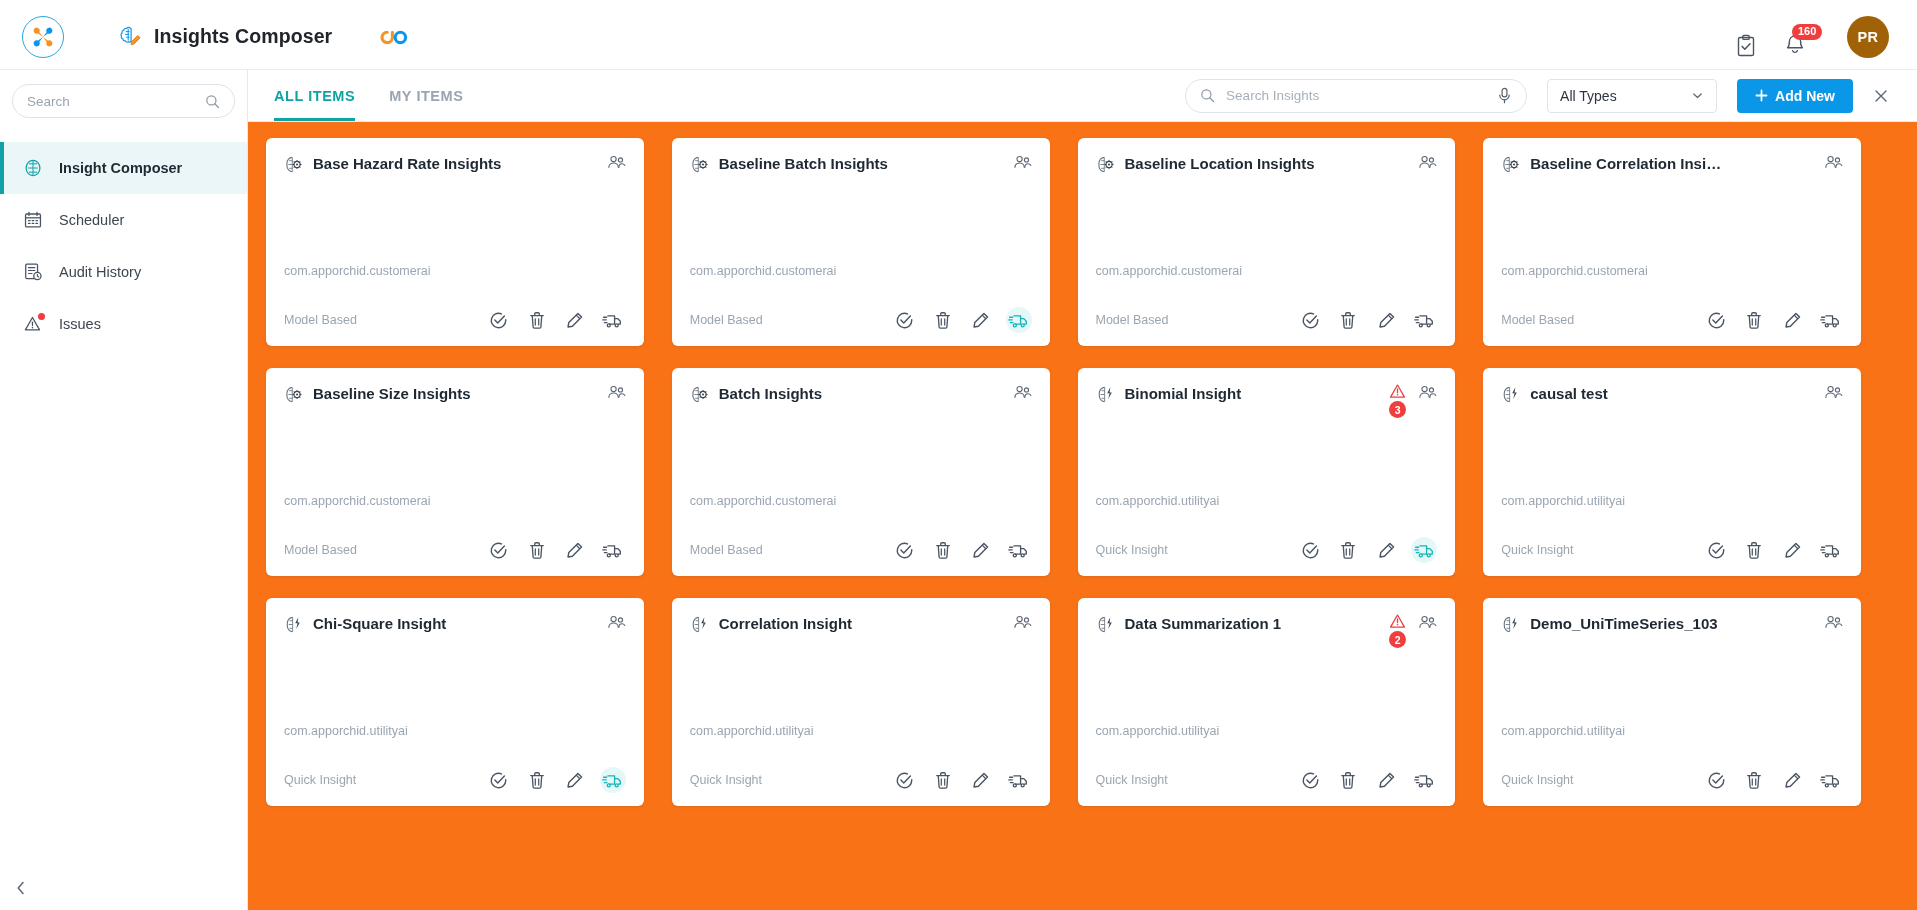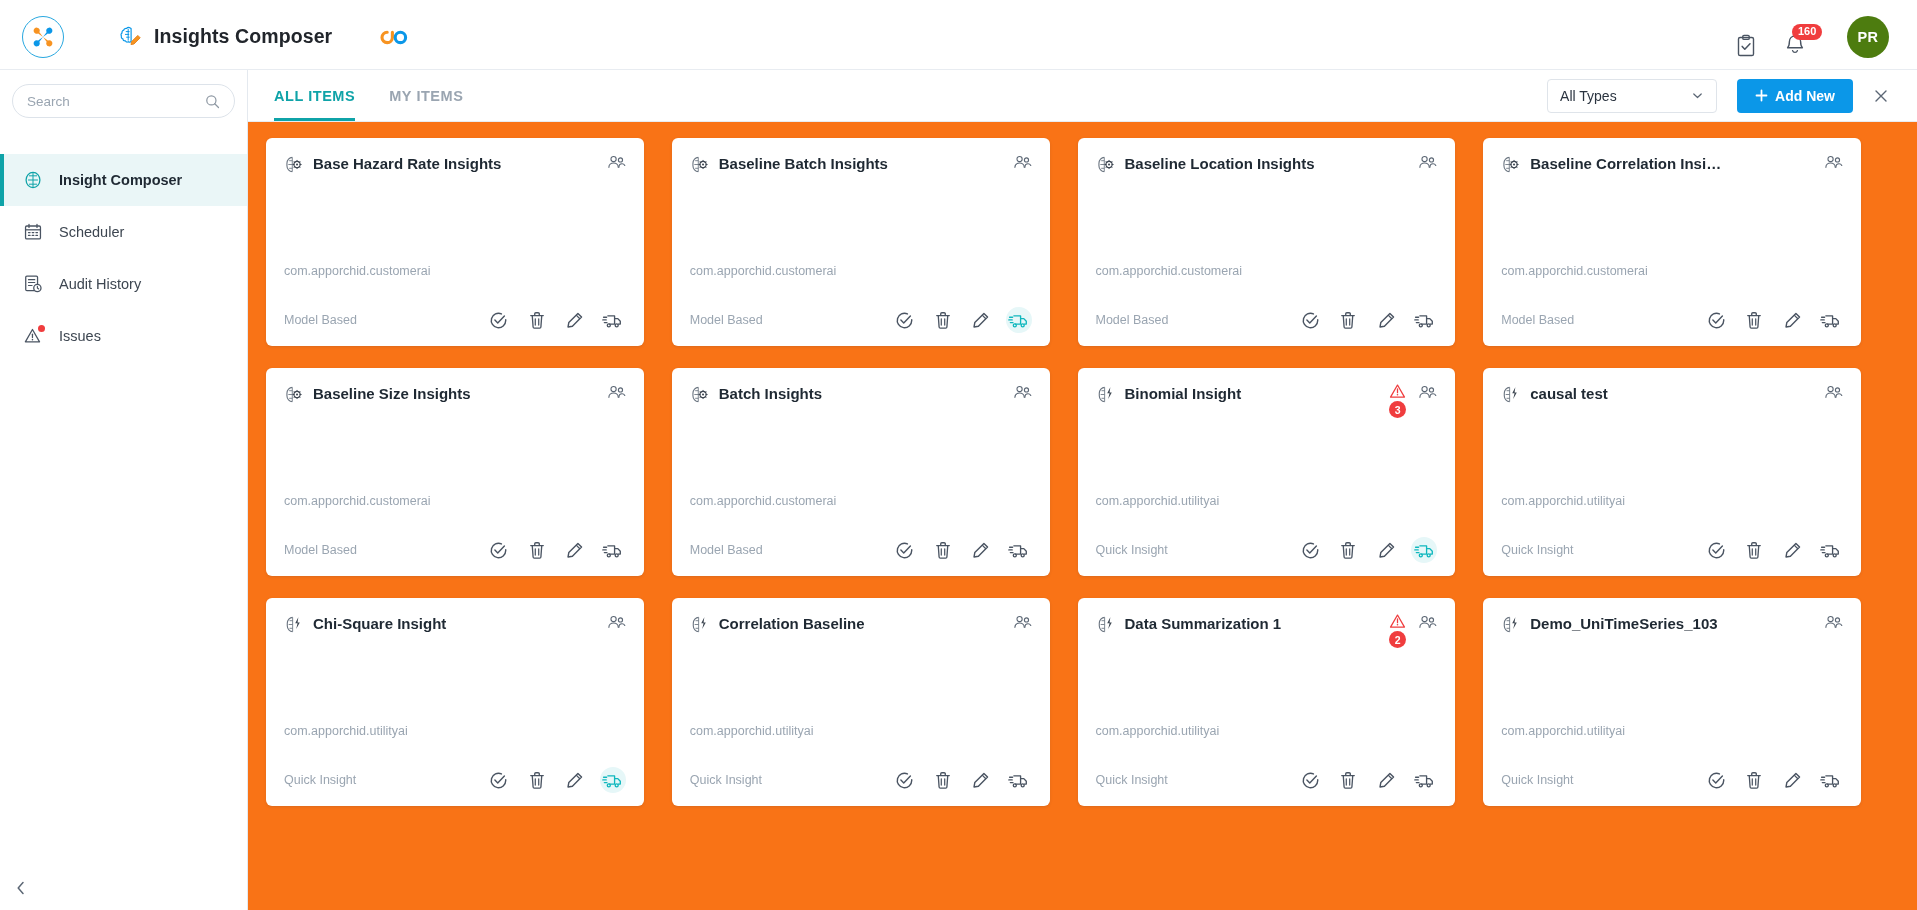--- a/index.html
+++ b/index.html
@@ -38,21 +38,21 @@
   .hdr-icon-btn { position: relative; display: flex; align-items: center; justify-content: center; cursor: pointer; }
   .badge-count {
     position: absolute; top: -9px; left: 9px;
     background: #f03d3e; color: #fff;
     font-size: 11px; font-weight: 700;
     border-radius: 10px; padding: 1px 6px 2px;
     line-height: 13px; min-width: 26px; text-align: center;
   }
   .avatar {
     width: 42px; height: 42px; border-radius: 50%;
-    background: #4d7c0f; color: #fff;
+    background: #a16207; color: #fff;
     display: flex; align-items: center; justify-content: center;
     font-size: 14.5px; font-weight: 700; letter-spacing: .4px;
     margin-left: 14px; cursor: pointer;
   }
 
   
   .body-wrap { display: flex; height: 840px; }
 
   
   .sidebar {
@@ -65,21 +65,21 @@
   .side-search {
     height: 34px; border: 1px solid #dde3ea; border-radius: 18px;
     display: flex; align-items: center; padding: 0 14px; justify-content: center;
   }
   .side-search input {
     border: 0; outline: 0; flex: 1 1 auto;
     font-family: "Liberation Sans", sans-serif;
     font-size: 13.5px; color: #55606e; background: transparent;
   }
   .side-search input::placeholder { color: #9aa5b1; }
-  .nav-list { margin-top: 26px; }
+  .nav-list { margin-top: 14px; }
   .nav-item {
     display: flex; align-items: center; gap: 15px;
     height: 52px; padding: 0 0 0 22px;
     font-size: 14.5px; color: #3d4651; cursor: pointer;
     position: relative;
   }
   .nav-item.active {
     background: #eaf6f7; color: #1f2933; font-weight: 700;
   }
   .nav-item.active::before {
@@ -314,20 +314,36 @@
 
     <div class="toolbar">
       <div class="tabs">
         <div class="tab active">ALL ITEMS</div>
         <div class="tab">MY ITEMS</div>
       </div>
 
       <div class="toolbar-spacer"></div>
 
       <div class="toolbar-right">
+        <div class="ins-search">
+          <span>
+            <svg width="15" height="15" viewBox="0 0 16 16">
+              <circle cx="6.8" cy="6.8" r="4.9" fill="none" stroke="#8d97a2" stroke-width="1.3"></circle>
+              <path d="M10.4 10.4L14.4 14.4" stroke="#8d97a2" stroke-width="1.3" stroke-linecap="round"></path>
+            </svg>
+          </span>
+          <input type="text" placeholder="Search Insights" style="">
+          <span>
+            <svg width="15" height="17" viewBox="0 0 16 18">
+              <rect x="5.4" y="1.4" width="5.2" height="9" rx="2.6" fill="none" stroke="#55606e" stroke-width="1.3"></rect>
+              <path d="M3 8.6a5 5 0 0 0 10 0" fill="none" stroke="#55606e" stroke-width="1.3" stroke-linecap="round"></path>
+              <path d="M8 13.6v3" stroke="#55606e" stroke-width="1.3" stroke-linecap="round"></path>
+            </svg>
+          </span>
+        </div>
 
         <div class="type-select">
           <span class="sel-label">All Types</span>
           <span>
             <svg width="13" height="13" viewBox="0 0 14 14">
               <path d="M3 5.4L7 9.2 11 5.4" fill="none" stroke="#5b6674" stroke-width="1.3" stroke-linecap="round" stroke-linejoin="round"></path>
             </svg>
           </span>
         </div>
 
@@ -978,21 +994,21 @@
           </div>
           <div class="card">
     <div class="card-head">
       <span class="card-ico">
         <svg width="19" height="19" viewBox="0 0 22 22">
     <path d="M10 2.8C6.6 2.8 3.8 5.8 3.8 9.6v2.8c0 3.8 2.8 6.8 6.2 6.8" fill="none" stroke="#6b7581" stroke-width="1.3"></path>
     <path d="M10 2.8v16.4M6.4 6.6h3.6M5.4 11h4.6M6.4 15.4h3.6" stroke="#6b7581" stroke-width="1"></path>
     <path d="M16.6 2.6l-3.6 7h2.7l-1.6 6.6 4.2-7.6h-2.6z" fill="#3d4651"></path>
   </svg>
       </span>
-      <div class="card-title">Correlation Baseline</div>
+      <div class="card-title">Correlation Insight</div>
       <div class="card-head-right">
 
         <span>
                   <svg width="19" height="17" viewBox="0 0 22 18">
     <circle cx="7.6" cy="5" r="3" fill="none" stroke="#5b6674" stroke-width="1.3"></circle>
     <path d="M2.2 14.6c0-3 2.4-5 5.4-5s5.4 2 5.4 5" fill="none" stroke="#5b6674" stroke-width="1.3" stroke-linecap="round"></path>
     <circle cx="15.6" cy="6" r="2.4" fill="none" stroke="#5b6674" stroke-width="1.3"></circle>
     <path d="M13.8 14.6c0-2.6 1.6-4.2 3.6-4.2 1.4 0 2.6.8 3.2 2" fill="none" stroke="#5b6674" stroke-width="1.3" stroke-linecap="round"></path>
   </svg>
                 </span>

